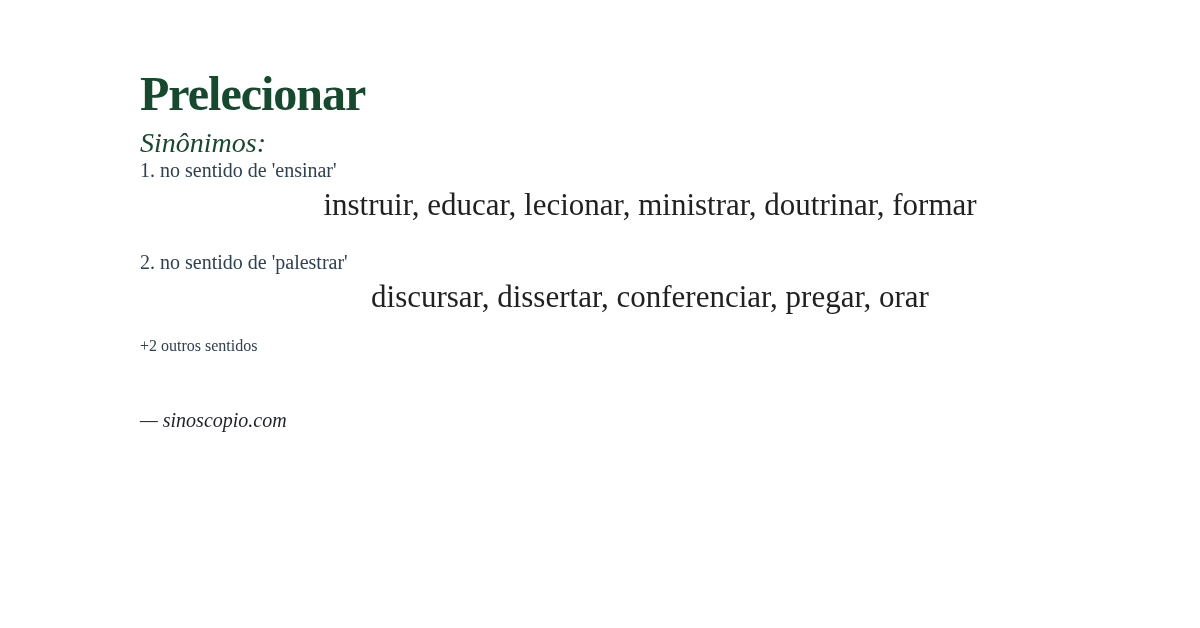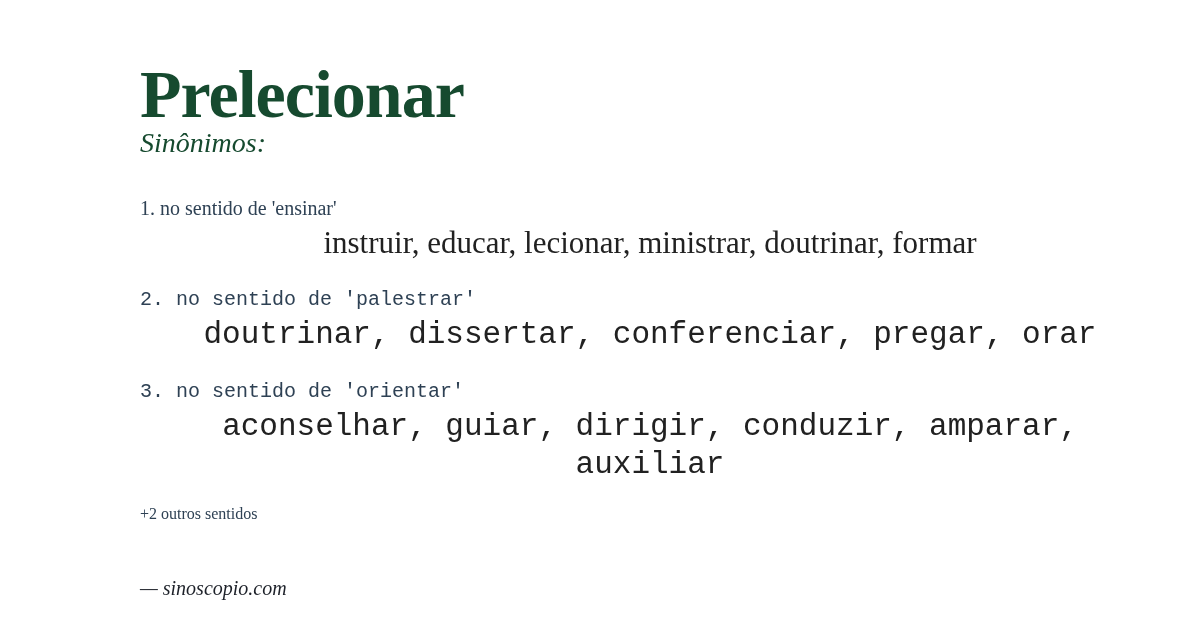--- a/index.html
+++ b/index.html
@@ -18,36 +18,36 @@
     --footer: #1d2129;
   }
   .card {
     box-sizing: border-box;
     width: 1200px;
     height: 628px;
     padding: 64px 40px 0 140px;
   }
   .title {
     margin: 0;
-    font-size: 68px;
+    font-size: 48px;
     line-height: 60px;
     font-weight: 700;
     letter-spacing: -1px;
     color: var(--green);
   }
   .subtitle {
     margin: 4px 0 0 0;
     font-size: 28px;
     line-height: 30px;
     font-weight: 400;
     font-style: italic;
     color: var(--green);
   }
-  .senses { margin-top: 38px; }
-  .sense + .sense { margin-top: 26px; font-family: Liberation Mono, monospace; }
+  .senses { }
+  .sense + .sense { margin-top: 26px; }
   .sense-label {
     font-size: 20px;
     line-height: 24px;
     color: var(--label);
   }
   .sense-synonyms {
     margin-top: 4px;
     font-size: 31px;
     line-height: 38px;
     color: var(--text);
@@ -78,27 +78,23 @@
 
   <div class="senses">
 
     <div class="sense">
       <div class="sense-label">1. no sentido de 'ensinar'</div>
       <div class="sense-synonyms">instruir, educar, lecionar, ministrar, doutrinar, formar</div>
     </div>
 
     <div class="sense">
       <div class="sense-label">2. no sentido de 'palestrar'</div>
-      <div class="sense-synonyms">doutrinar, dissertar, conferenciar, pregar, orar</div>
+      <div class="sense-synonyms">discursar, dissertar, conferenciar, pregar, orar</div>
     </div>
 
-    <div class="sense">
-      <div class="sense-label">3. no sentido de 'orientar'</div>
-      <div class="sense-synonyms">aconselhar, guiar, dirigir, conduzir, amparar, auxiliar</div>
-    </div>
 
   </div>
 
   <div class="more">+2 outros sentidos</div>
 
   <div class="attribution">— sinoscopio.com</div>
 
 </div>
 
 </body></html>

